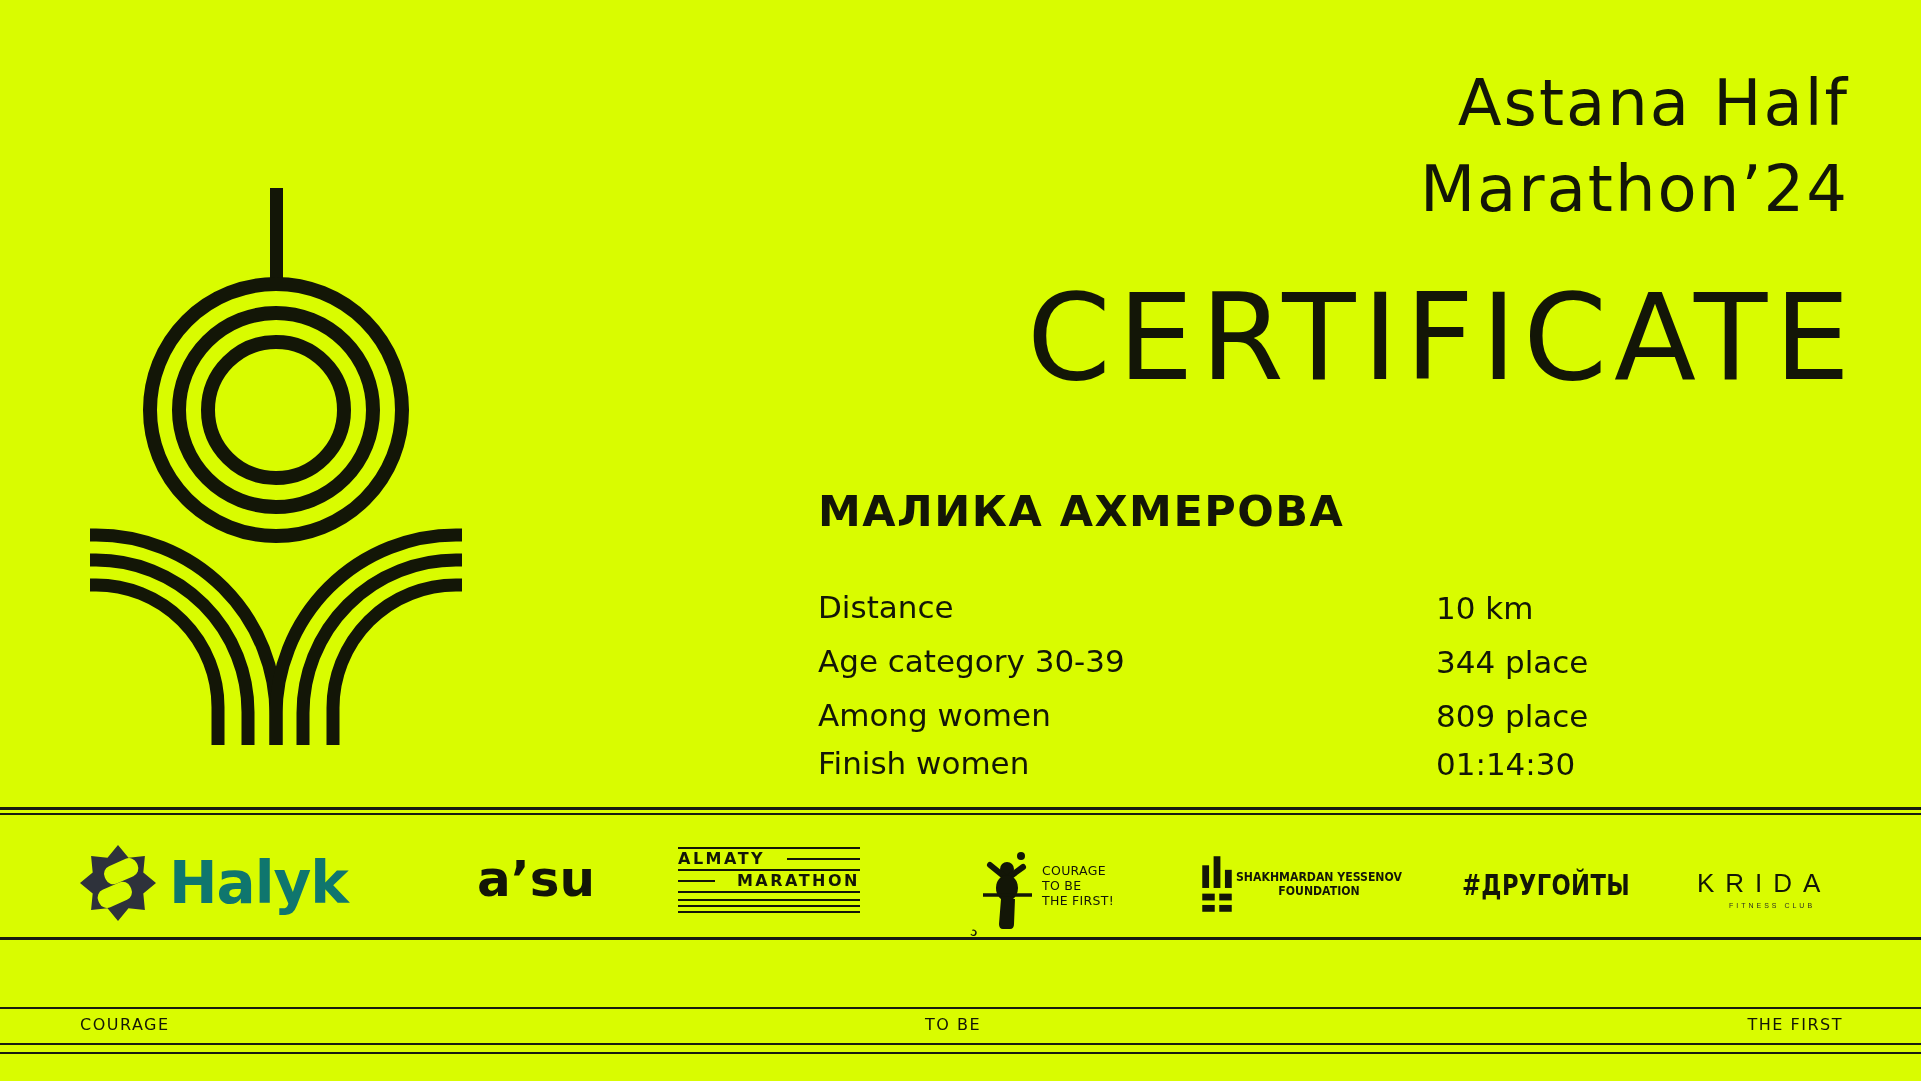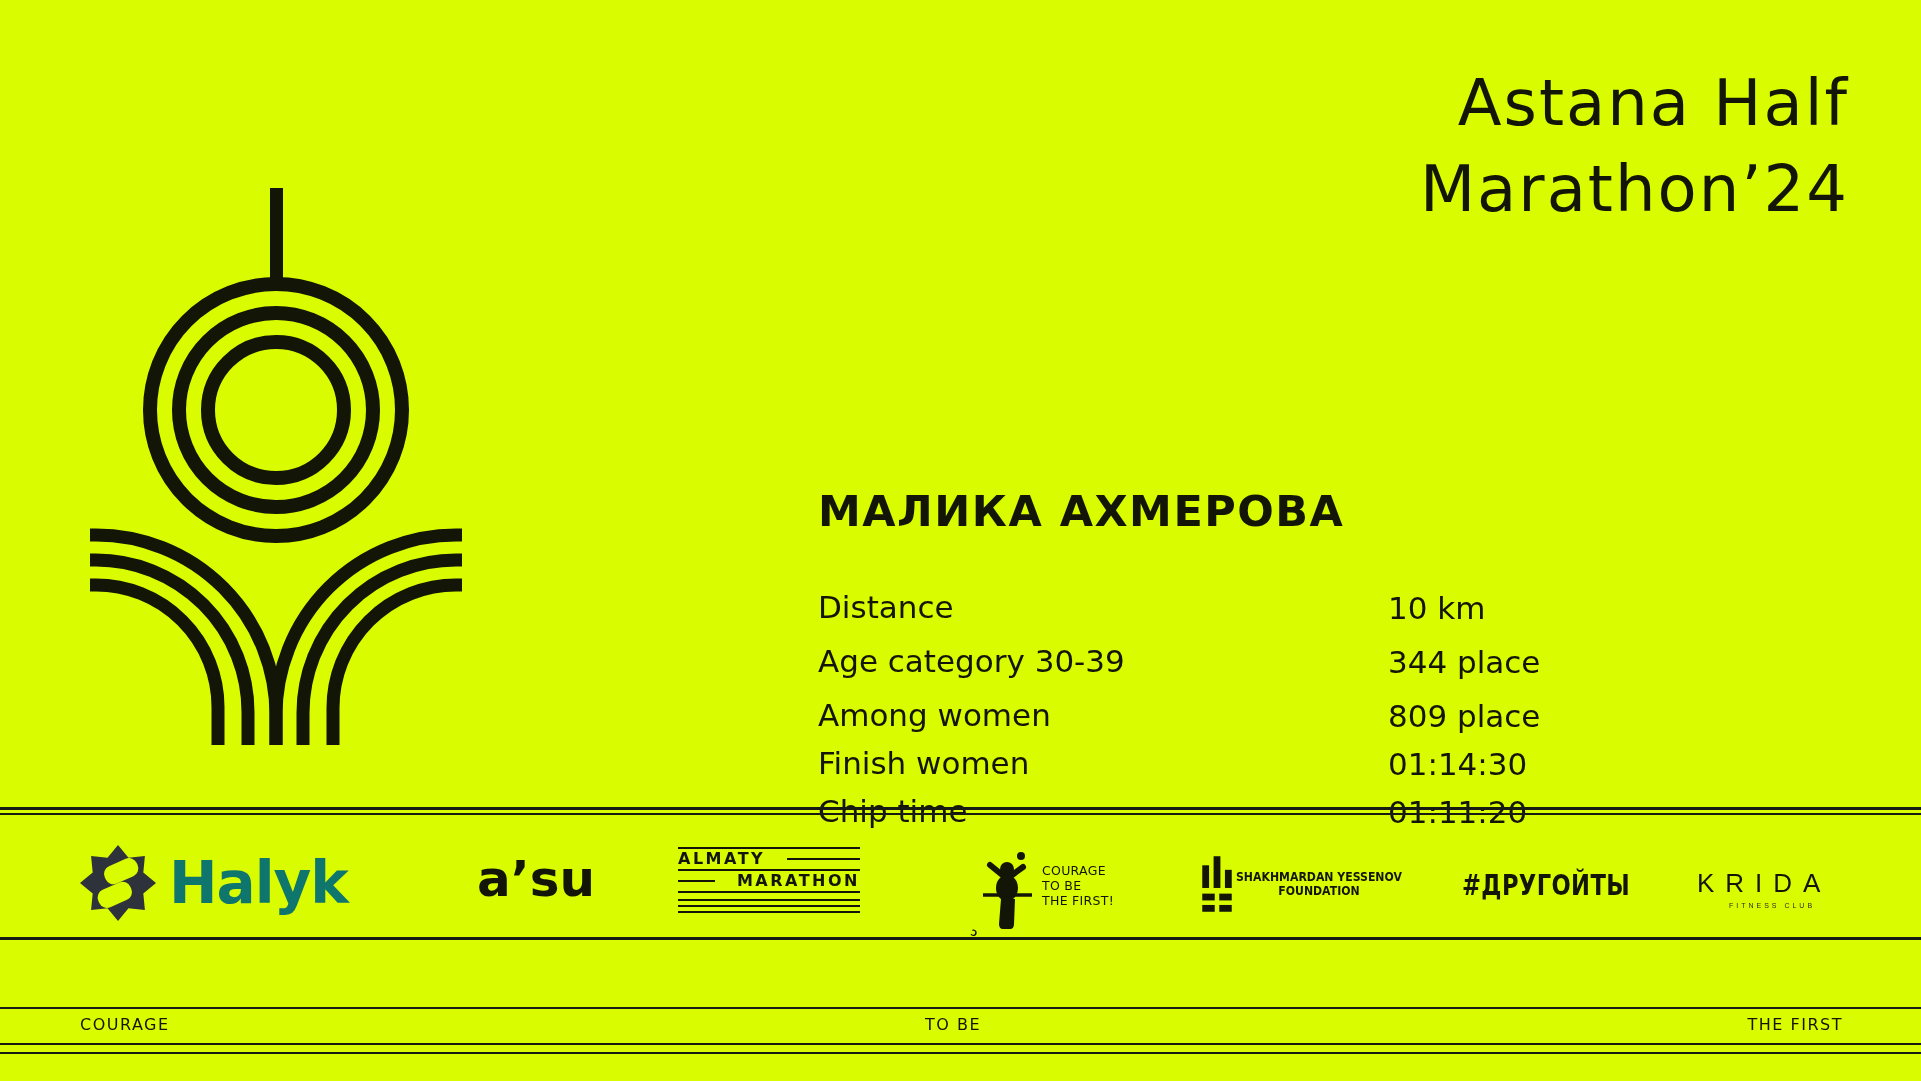--- a/index.html
+++ b/index.html
@@ -9,21 +9,21 @@
     overflow:hidden;
   }
   .abs{position:absolute;}
   
   .event-title{top:60px;right:72px;text-align:right;font-size:64px;line-height:86px;
     font-weight:500;letter-spacing:2px;}
   .cert-heading{top:268px;right:64px;font-size:120px;font-weight:500;letter-spacing:7px;white-space:nowrap;}
   
   .runner-name{left:818px;top:486px;font-size:43px;font-weight:700;letter-spacing:1.5px;white-space:nowrap;}
   .results{left:818px;top:575px;width:780px;display:flex;flex-direction:column;}
-  .result-row{display:flex;height:31px;}
+  .result-row{display:flex;height:31px;gap:48px;}
   .result-row.r0{margin-top:17px;} .result-row.r1{margin-top:23px;}
   .result-row.r2{margin-top:23px;} .result-row.r3{margin-top:17px;}
   .result-row.r4{margin-top:17px;}
   .result-label{width:570px;font-size:31px;line-height:31px;}
   .result-value{font-size:31px;line-height:33px;}
   
   .rule{left:0;width:1921px;background:#181c10;}
   .sep1{top:807px;height:3px;}
   .sep1b{top:813px;height:2px;}
   .sep2{top:937px;height:3px;}
@@ -73,43 +73,40 @@
       <path d="M376,372 L370,372 A153,153 0 0 0 217,525 L217,557" stroke-width="13"></path>
       <path d="M376,397 L370,397 A123,123 0 0 0 247,520 L247,557" stroke-width="13"></path>
     </g>
   </svg>
 
   <div class="abs event-title">
     <div>Astana Half</div>
     <div>Marathon’24</div>
   </div>
 
+  <div class="abs cert-heading">CERTIFICATE</div>
 
   <div class="abs runner-name">МАЛИКА АХМЕРОВА</div>
 
   <div class="abs results">
     <div class="result-row r0">
       <div class="result-label">Distance</div>
       <div class="result-value">10 km</div>
     </div>
     <div class="result-row r1">
       <div class="result-label">Age category 30-39</div>
       <div class="result-value">344 place</div>
     </div>
     <div class="result-row r2">
       <div class="result-label">Among women</div>
       <div class="result-value">809 place</div>
     </div>
     <div class="result-row r3">
       <div class="result-label">Finish women</div>
       <div class="result-value">01:14:30</div>
-    </div>
-    <div class="result-row r4">
-      <div class="result-label">Chip time</div>
-      <div class="result-value">01:11:20</div>
     </div>
   </div>
 
   <div class="abs rule sep1"></div>
   <div class="abs rule sep1b"></div>
   <div class="abs rule sep2"></div>
 
   <div class="abs halyk">
     <svg width="76" height="76" viewBox="0 0 100 100">
       <path fill="#2e323b" d="M100,50 83.3,63.8 85.4,85.4 63.8,83.3 50,100 36.2,83.3 14.6,85.4 16.7,63.8 0,50 16.7,36.2 14.6,14.6 36.2,16.7 50,0 63.8,16.7 85.4,14.6 83.3,36.2 Z"></path>

